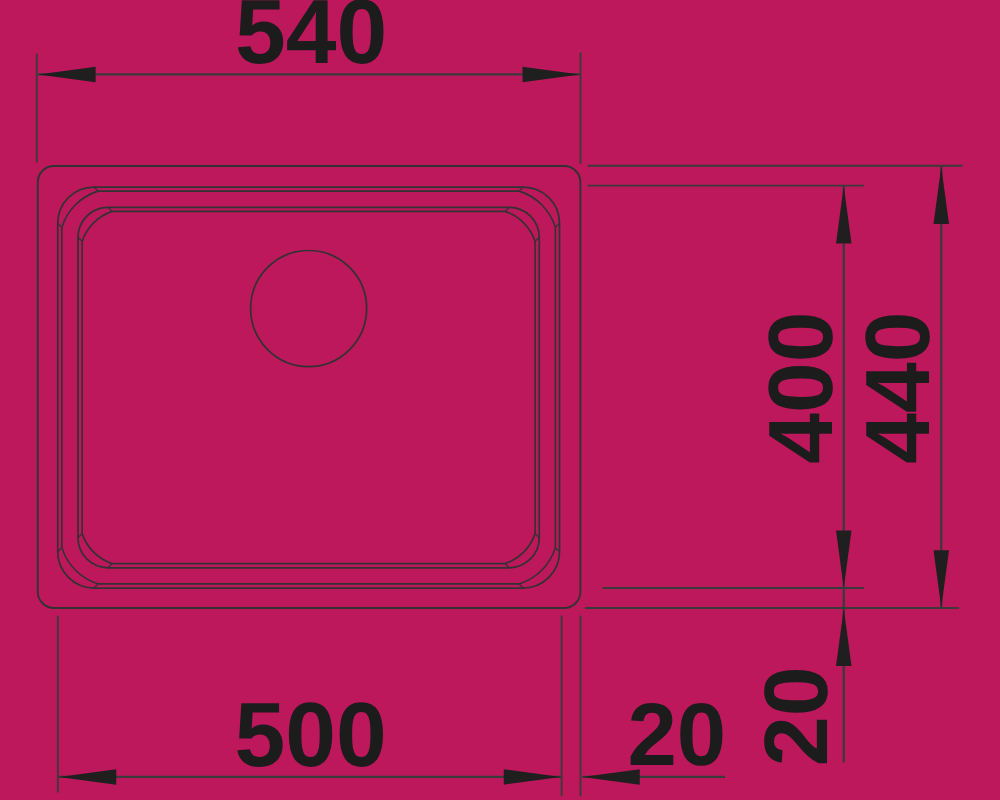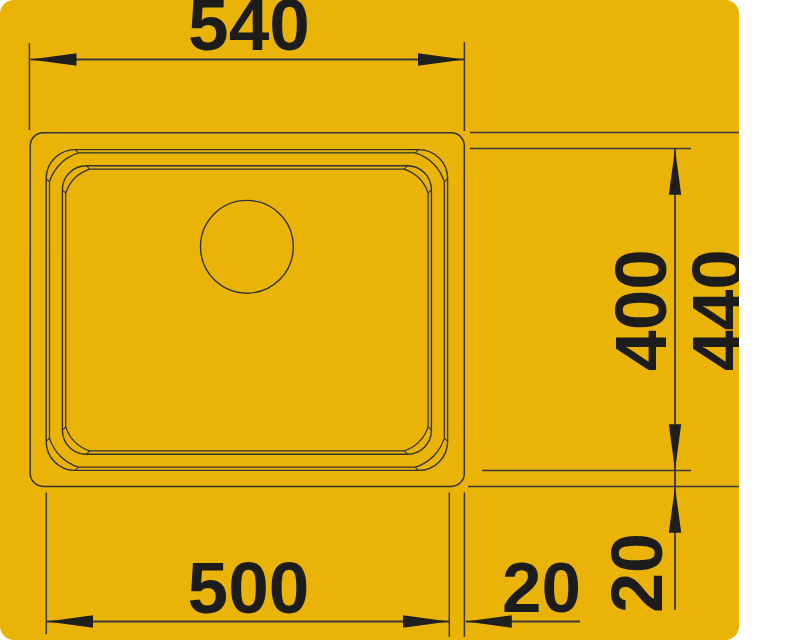--- a/index.html
+++ b/index.html
@@ -1,16 +1,16 @@
 <!DOCTYPE html>
 <html><head>
 <meta charset="utf-8">
 <style>
   html,body{margin:0;padding:0;background:#ffffff;}
-  .wrap{width:739px;height:640px;position:relative;overflow:hidden;background:#eab308;border-radius:14px;}
+  .wrap{width:800px;height:640px;position:relative;overflow:hidden;background:#be185d;}
   svg{display:block;}
   text{font-family:"Liberation Sans",sans-serif;font-weight:bold;fill:#1c1c1c;}
 </style>
 </head>
 <body>
 
 <div class="wrap">
 <svg width="800" height="640" viewBox="0 0 800 640">
   <g fill="none" stroke="#3a3a3a">
 

